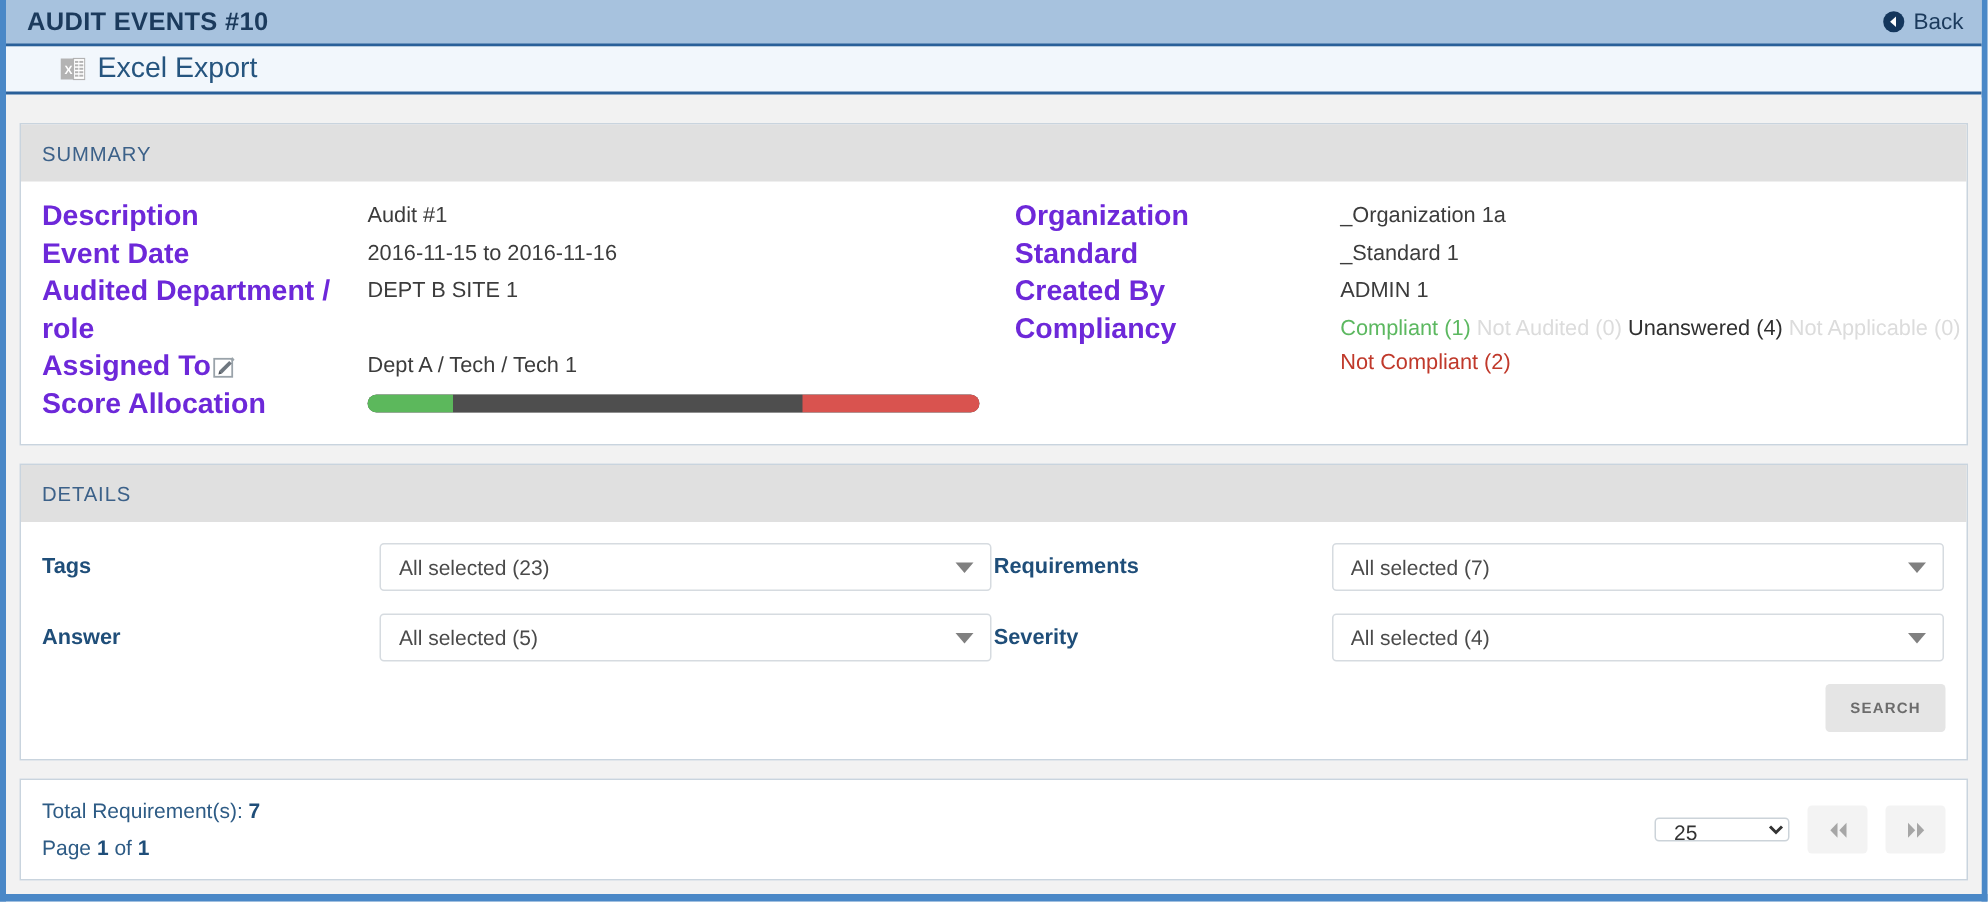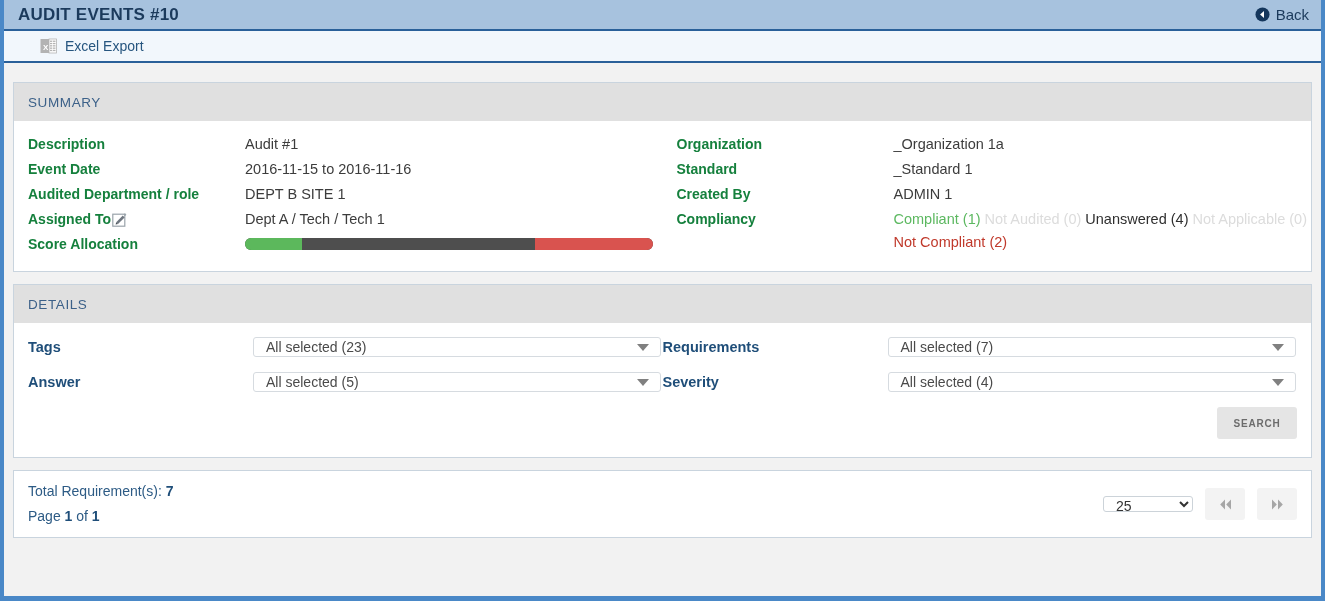--- a/index.html
+++ b/index.html
@@ -70,21 +70,21 @@
     padding-left: 36px;
   }
   .excel-export {
     display: flex;
     align-items: center;
     gap: 8px;
     cursor: pointer;
   }
   .excel-icon { width: 17px; height: 17px; display: block; }
   .excel-label {
-    font-size: 14px;
+    font-size: 19px;
     color: #26557f;
     white-space: nowrap;
   }
 
   
   .content {
     position: absolute;
     left: 0; top: 65px;
     width: 1317px;
     height: 531px;
@@ -117,23 +117,23 @@
   .summary-col { width: 50%; padding-left: 14px; }
   .sum-row {
     display: flex;
     align-items: flex-start;
     min-height: 25px;
     line-height: 25px;
   }
   .sum-label {
     width: 217px;
     flex: 0 0 217px;
-    font-size: 14px;
+    font-size: 19px;
     font-weight: bold;
-    color: #15803d;
+    color: #6d28d9;
     display: flex;
     align-items: center;
     gap: 1px;
   }
   .sum-value {
     font-size: 14.5px;
     color: #3c3c3c;
     flex: 1;
   }
   .edit-icon { width: 16px; height: 16px; display: block; }
@@ -168,21 +168,21 @@
   }
   .det-label {
     width: 225px;
     flex: 0 0 225px;
     font-size: 14.5px;
     font-weight: bold;
     color: #1f4e79;
   }
   .multiselect {
     width: 408px;
-    height: 20px;
+    height: 32px;
     border: 1px solid #d6dbe0;
     border-radius: 3px;
     background: #ffffff;
     display: flex;
     align-items: center;
     justify-content: space-between;
     padding: 0 11px 0 12px;
     cursor: pointer;
   }
   .ms-value {

